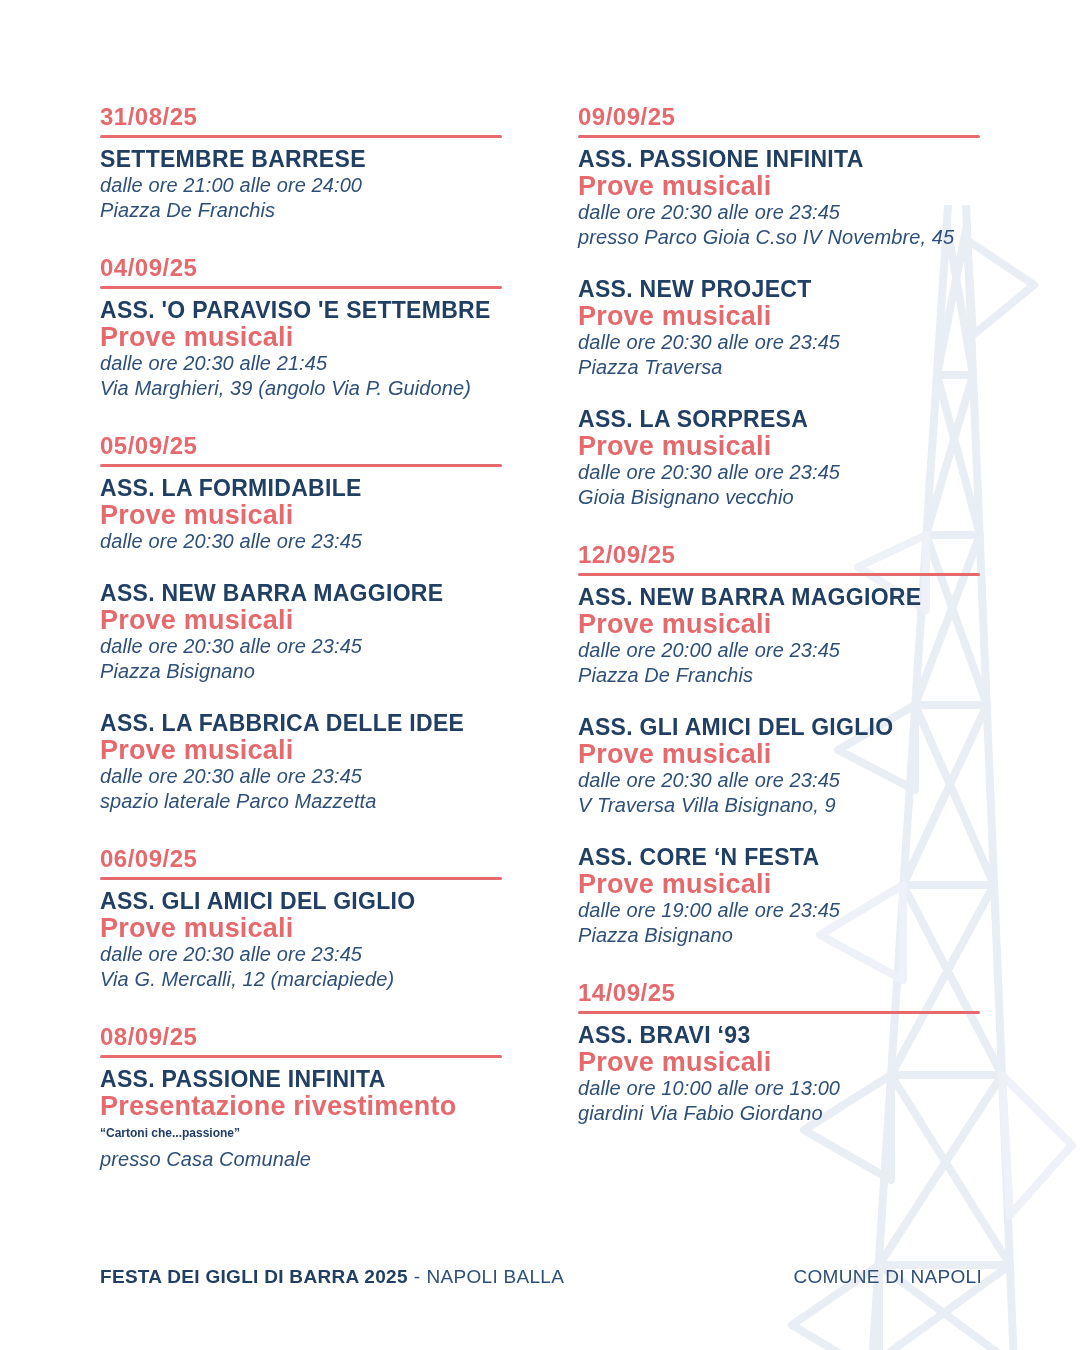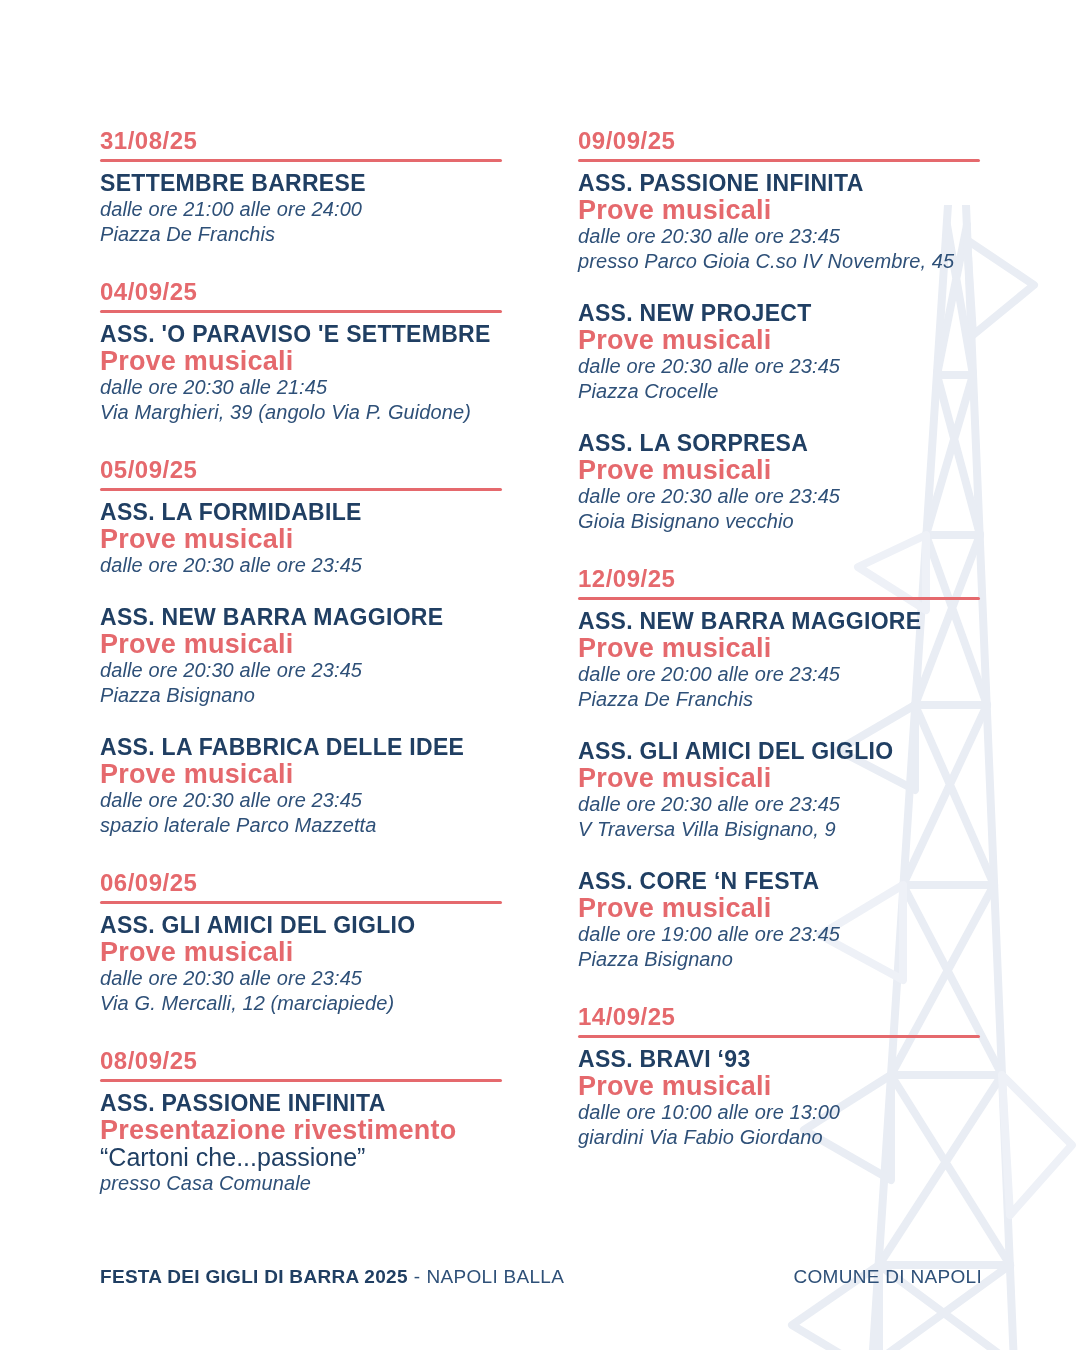--- a/index.html
+++ b/index.html
@@ -11,21 +11,21 @@
     font-family:"Liberation Sans",sans-serif;
     color:var(--title-navy,#203f63);
   }
   .watermark{
     position:absolute;
     top:205px;right:-12px;
     width:330px;height:1160px;
     z-index:0;
   }
   .columns{position:absolute;inset:0;z-index:1;}
-  .column{position:absolute;top:104px;width:430px;margin-top:24px;}
+  .column{position:absolute;top:104px;width:430px;}
   .column.col-1{left:100px;}
   .column.col-2{left:578px;}
   .date-section{margin-bottom:32px;}
   .date-header{margin-bottom:8px;}
   .date-label{
     font-size:24px;line-height:26px;font-weight:bold;
     color:var(--accent,#e5696d);letter-spacing:.5px;
   }
   .date-rule{
     width:402px;height:3px;margin-top:5px;
@@ -35,21 +35,21 @@
   .event:last-child{margin-bottom:0;}
   .event-title{
     margin:0;font-size:23px;line-height:27px;font-weight:bold;
     color:var(--title-navy,#203f63);letter-spacing:.3px;white-space:nowrap;
   }
   .event-tag{
     font-size:27px;line-height:27px;font-weight:bold;
     color:var(--accent,#e5696d);letter-spacing:.2px;
   }
   .event-quote{
-    font-size:25px;line-height:27px;font-weight:normal;
+    font-size:12px;line-height:27px;font-weight:bold;
     color:var(--title-navy,#203f63);
   }
   .event-detail{
     font-size:20px;line-height:25px;font-style:italic;
     color:var(--detail-navy,#2e5078);white-space:nowrap;letter-spacing:.1px;
   }
   .footer{
     position:absolute;left:100px;right:98px;top:1266px;
     display:flex;justify-content:space-between;align-items:baseline;
     z-index:1;font-size:19px;letter-spacing:.3px;
@@ -176,21 +176,21 @@
           <article class="event">
             <h2 class="event-title">ASS. PASSIONE INFINITA</h2>
             <div class="event-tag">Prove musicali</div>
             <div class="event-detail">dalle ore 20:30 alle ore 23:45</div>
             <div class="event-detail">presso Parco Gioia C.so IV Novembre, 45</div>
           </article>
           <article class="event">
             <h2 class="event-title">ASS. NEW PROJECT</h2>
             <div class="event-tag">Prove musicali</div>
             <div class="event-detail">dalle ore 20:30 alle ore 23:45</div>
-            <div class="event-detail">Piazza Crocelle</div>
+            <div class="event-detail">Piazza Traversa</div>
           </article>
           <article class="event">
             <h2 class="event-title">ASS. LA SORPRESA</h2>
             <div class="event-tag">Prove musicali</div>
             <div class="event-detail">dalle ore 20:30 alle ore 23:45</div>
             <div class="event-detail">Gioia Bisignano vecchio</div>
           </article>
         </section>
         <section class="date-section">
           <div class="date-header">

